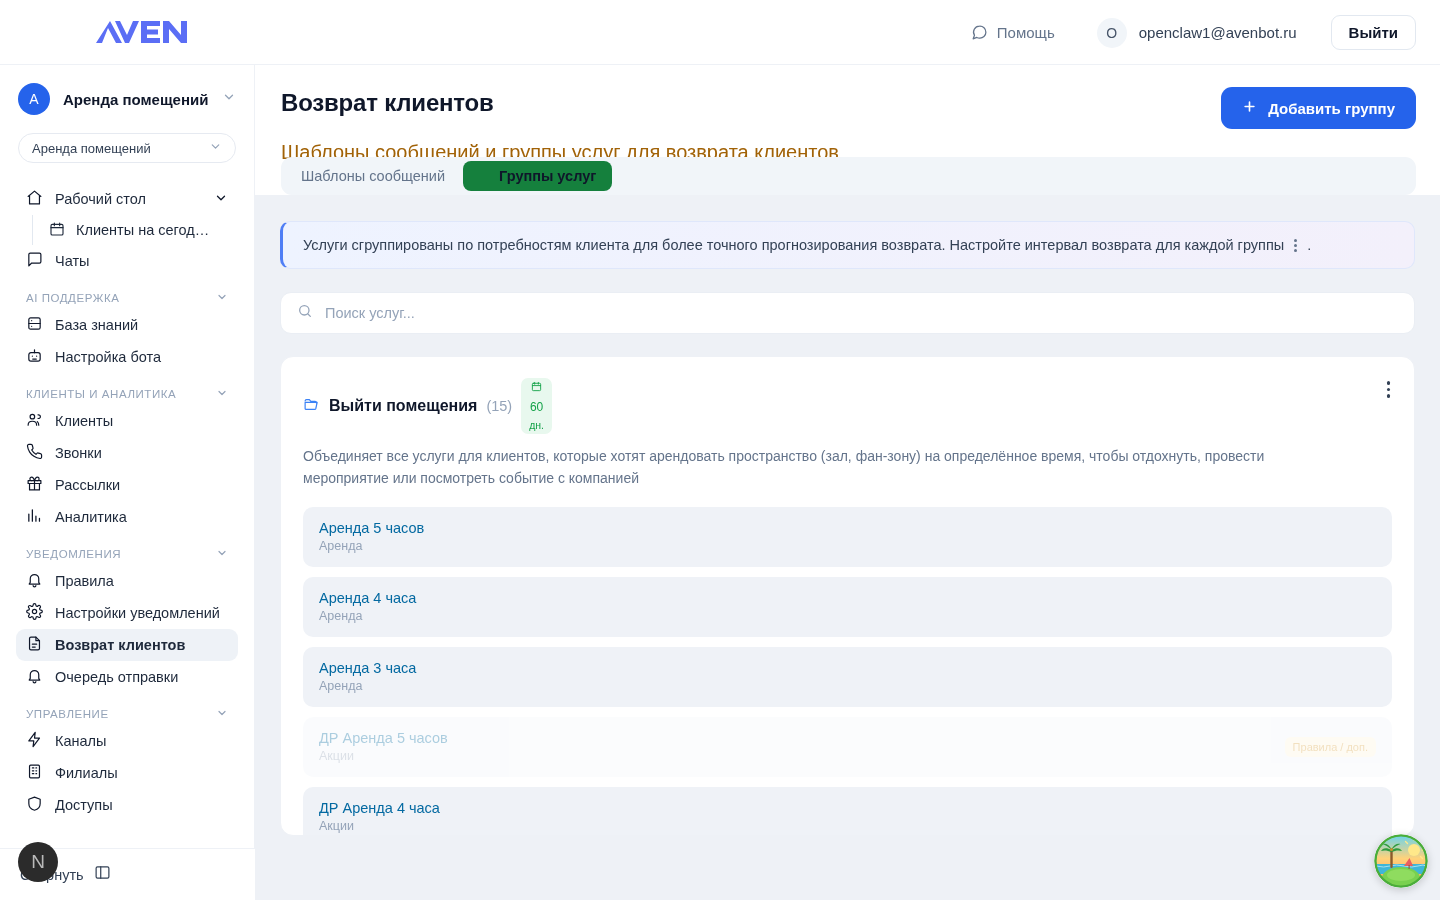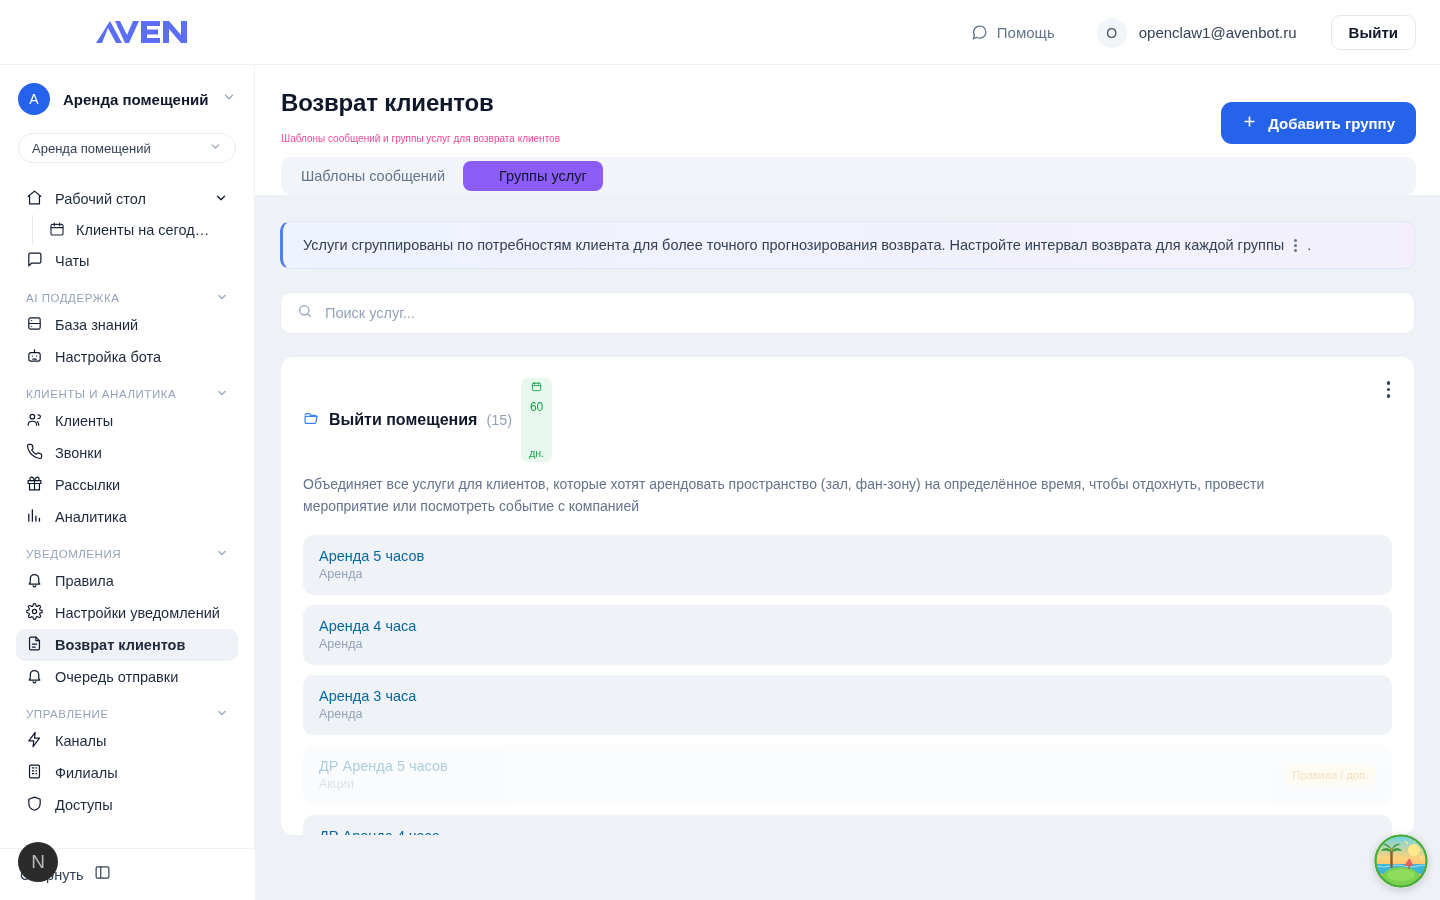--- a/index.html
+++ b/index.html
@@ -130,43 +130,42 @@
     background: #eef1f6;
     overflow: hidden;
   }
   .page-head {
     background: #ffffff;
     padding: 24px 26px 0 26px;
     position: relative;
     height: 130px;
   }
   .page-title { font-size: 24px; font-weight: bold; color: #0f172a; letter-spacing: -0.2px; }
-  .page-sub { font-size: 10px; color: #ec4899; margin-top: 16px; }
+  .page-sub { font-size: 20px; color: #a16207; margin-top: 24px; }
   .add-group-btn {
     position: absolute; right: 24px; top: 22px;
     background: #2563eb; color: #fff;
     border: none; border-radius: 11px;
     height: 42px; padding: 0 21px;
     display: flex; align-items: center; gap: 11px;
     font-size: 15px; font-weight: bold; cursor: pointer;
     font-family: inherit;
-    margin-top: 15px;
   }
   .tabs {
     position: absolute; left: 26px; right: 24px; bottom: 0;
     height: 38px; background: #f1f5f9; border-radius: 11px;
     display: flex; align-items: flex-end; padding: 4px;
     gap: 2px;
   }
   .tab {
     height: 30px; padding: 0 16px; border-radius: 8px;
     display: flex; align-items: center;
     font-size: 14.5px; color: #64748b; cursor: pointer;
   }
-  .tab.active { background: #8b5cf6; color: #0f172a; font-weight: normal; padding-left: 36px; }
+  .tab.active { background: #15803d; color: #0f172a; font-weight: bold; padding-left: 36px; }
 
   .content { padding: 26px 25px 0 25px; }
 
   .info-banner {
     background: linear-gradient(90deg, #eef3ff 0%, #f3f0fb 100%);
     border: 1px solid #dfe7fb;
     border-left: 3px solid #4f7ef5;
     border-radius: 10px;
     padding: 15px 20px;
     font-size: 14.5px; color: #334155;
@@ -202,21 +201,21 @@
   .group-head { display: flex; align-items: center; gap: 9px; }
   .group-title { font-size: 16px; font-weight: bold; color: #0f172a; }
   .group-count { font-size: 14.5px; color: #94a3b8; }
   .interval-badge {
     display: inline-flex; align-items: center; gap: 5px;
     background: #e8f8ee; color: #16a34a;
     border-radius: 7px; padding: 3px 8px;
     font-size: 12px;
     flex-direction: column;
   }
-  .interval-badge .unit { font-size: 10.5px; margin-top: 28px; }
+  .interval-badge .unit { font-size: 10.5px; }
   .group-menu {
     position: absolute; right: 20px; top: 20px;
     display: flex; flex-direction: column; gap: 3px;
     padding: 4px; cursor: pointer;
   }
   .group-menu i { width: 3.5px; height: 3.5px; background: #334155; border-radius: 50%; display: block; }
 
   .group-desc {
     margin-top: 11px;
     font-size: 14px; line-height: 1.6;

